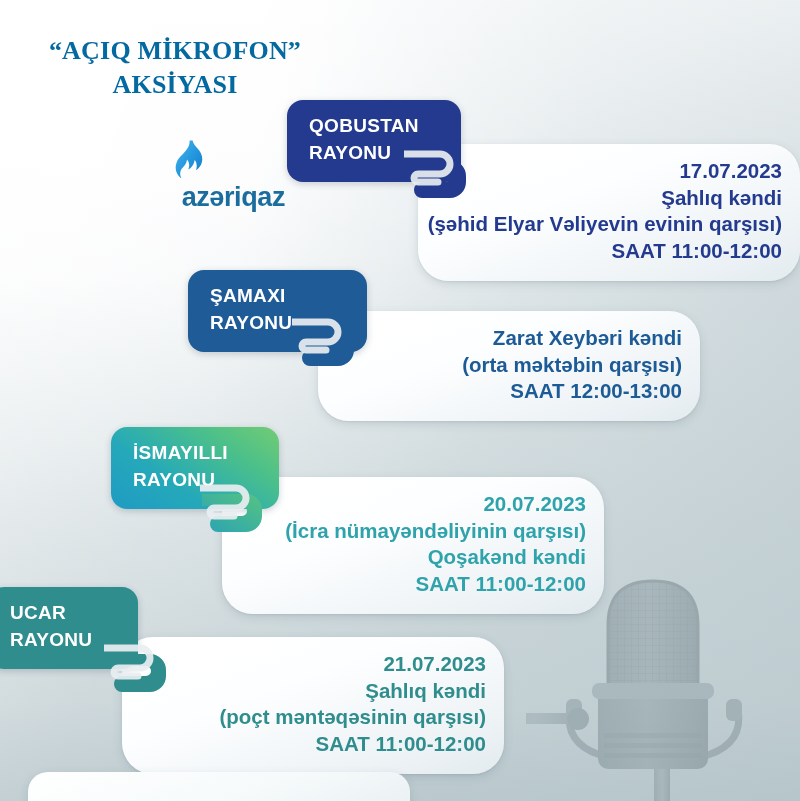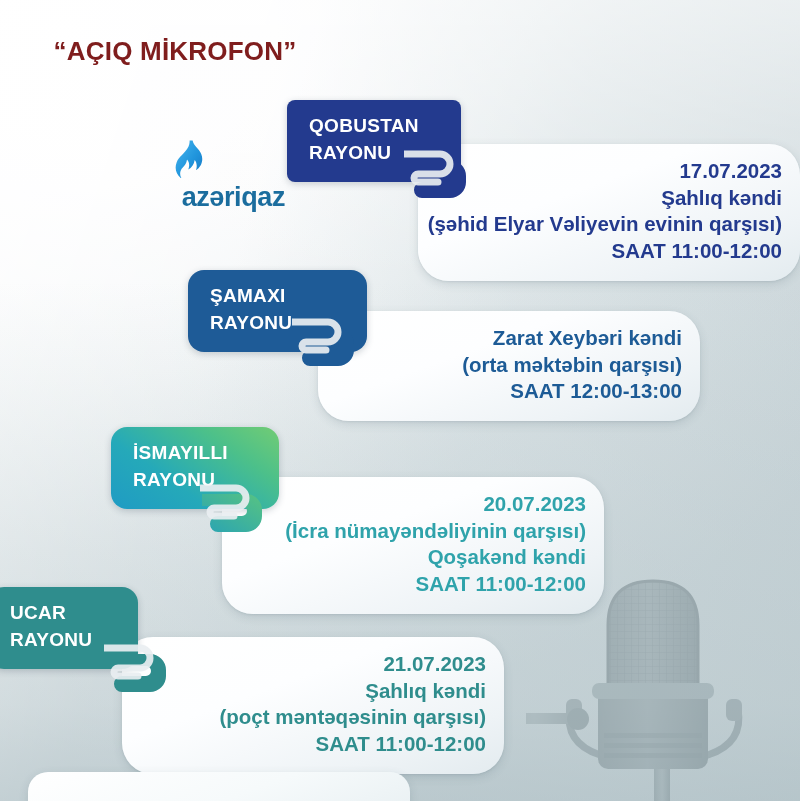--- a/index.html
+++ b/index.html
@@ -35,24 +35,25 @@
     width:280px; height:250px;
     opacity:0.34;
     filter:blur(0.4px);
   }
   #mic-wrap svg { width:100%; height:100%; display:block; }
 
   
   #title {
     position:absolute; left:0; top:34px; width:350px;
     text-align:center;
-    color:#7f1d1d;
+    color:#0369a1;
     font-size:26px; font-weight:bold; line-height:1.32;
     letter-spacing:0.2px;
     text-shadow:0 1px 0 rgba(255,255,255,0.8);
+    font-family:Liberation Serif, serif;
   }
   #logo {
     position:absolute; left:95px; top:140px; width:190px;
     text-align:right;
   }
   #flame { display:block; margin:0 auto 4px; width:30px; height:38px; }
   #brand {
     font-size:27px; font-weight:bold; color:#1b6d9e; letter-spacing:-0.4px;
   }
 
@@ -155,20 +156,21 @@
     <path d="M82 132 V64 q0-44 45-44 q45 0 45 44 V132 Z" fill="none" stroke="#4a5c63" stroke-width="3"></path>
 
     <rect x="66" y="122" width="122" height="16" rx="7" fill="#7c8f95"></rect>
 
     <rect x="96" y="244" width="82" height="12" rx="5" fill="#6b7e84"></rect>
   </svg>
 </div>
 
 <div id="title">
   <div>“AÇIQ MİKROFON”</div>
+  <div>AKSİYASI</div>
 </div>
 
 <div id="logo">
   <svg id="flame" viewBox="0 0 30 38" xmlns="http://www.w3.org/2000/svg">
     <defs>
       <linearGradient id="fl" x1="0" y1="0" x2="1" y2="1">
         <stop offset="0" stop-color="#49b6ee"></stop>
         <stop offset="0.55" stop-color="#2196dd"></stop>
         <stop offset="1" stop-color="#1678c4"></stop>
       </linearGradient>
@@ -182,21 +184,21 @@
   <div id="brand">azəriqaz</div>
 </div>
 
 <div class="row">
   <div class="card" style="left:418px; top:144px; width:382px;">
     <span class="line t-navy">17.07.2023</span>
     <span class="line t-navy">Şahlıq kəndi</span>
     <span class="line wrap t-navy">(şəhid Elyar Vəliyevin evinin qarşısı)</span>
     <span class="line t-navy">SAAT 11:00-12:00</span>
   </div>
-  <div class="badge c-navy" style="left:287px; top:100px; width:174px;border-radius:8px;">
+  <div class="badge c-navy" style="left:287px; top:100px; width:174px;">
     <div>QOBUSTAN</div>
     <div>RAYONU</div>
   </div>
   <div class="hook" style="left:404px; top:150px;">
     <svg viewBox="0 0 74 56" xmlns="http://www.w3.org/2000/svg">
       <path d="M2 10 h44 a16 16 0 0 1 16 16 v6 a16 16 0 0 1 -16 16 h-28 a8 8 0 0 1 0 -16 h24 a5 5 0 0 0 0 -10 h-40 z" fill="#233a8e"></path>
       <path d="M0 4 h36 a10 10 0 0 1 0 20 h-22 a4 4 0 0 0 0 8 h20" fill="none" stroke="#e9eef1" stroke-width="7" stroke-linecap="round" opacity="0.92"></path>
     </svg>
   </div>
 </div>

